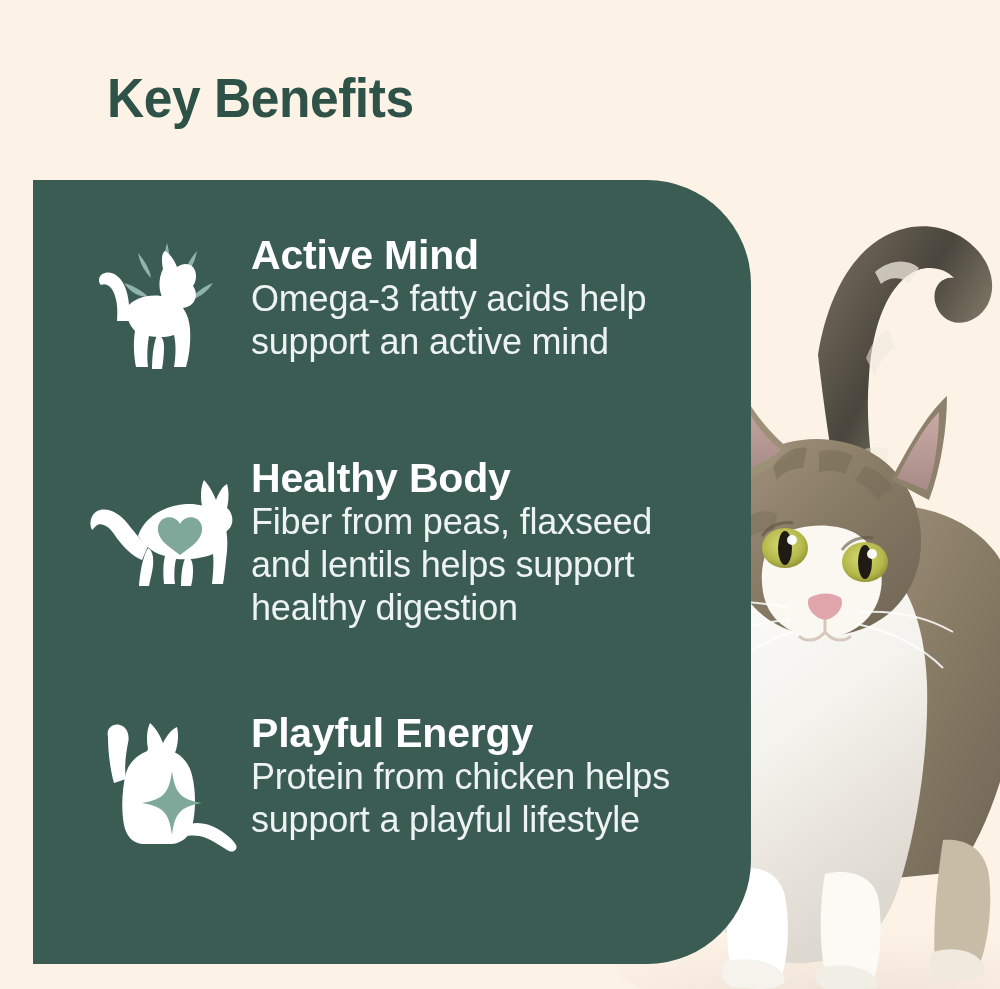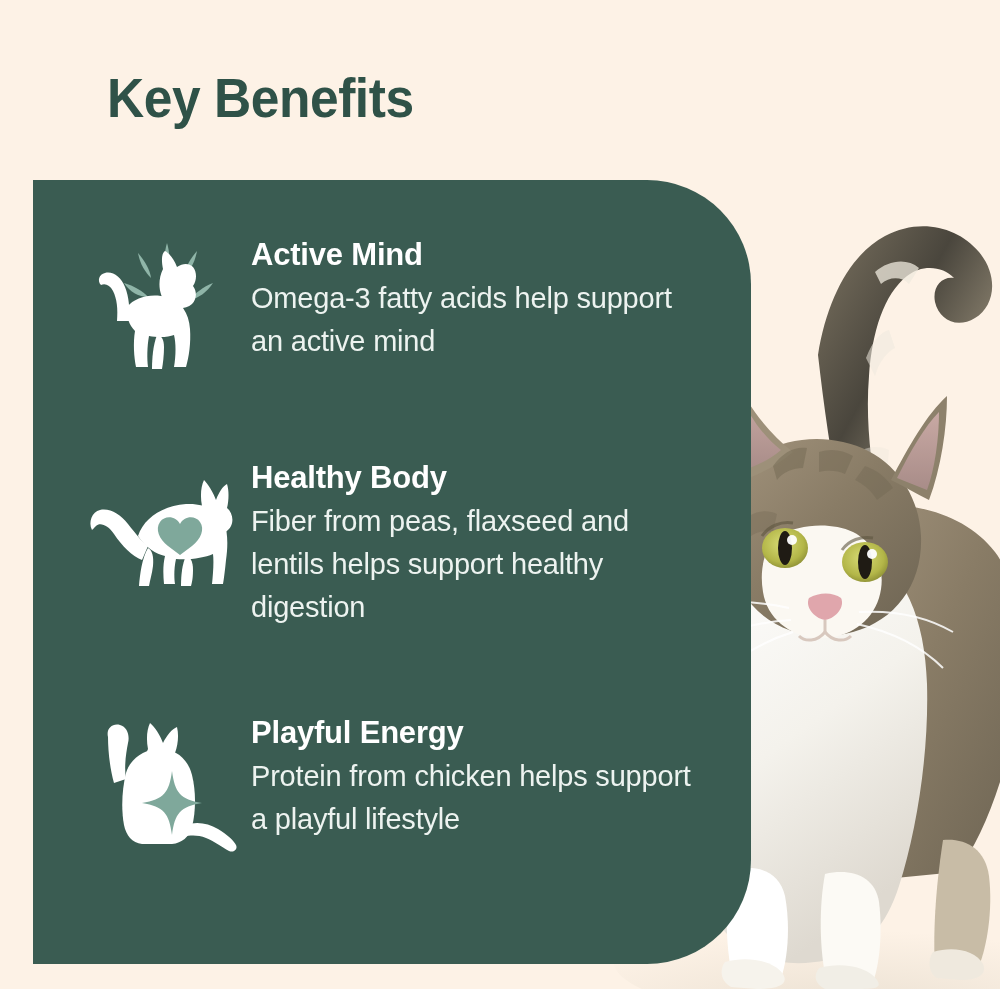--- a/index.html
+++ b/index.html
@@ -84,30 +84,30 @@
     padding-top: 4px;
   }
 
   .benefit-text {
     width: 440px;
     padding-top: 0;
   }
 
   .benefit-title {
     color: #FFFFFF;
-    font-size: 31px;
+    font-size: 41px;
     line-height: 40px;
     font-weight: 700;
     letter-spacing: -0.2px;
     margin-bottom: 2px;
   }
 
   .benefit-desc {
     color: #EDF3F0;
-    font-size: 29px;
+    font-size: 36px;
     line-height: 43px;
     font-weight: 400;
     letter-spacing: -0.2px;
   }
 </style>
 </head>
 <body>
 
 <div id="stage">
 

